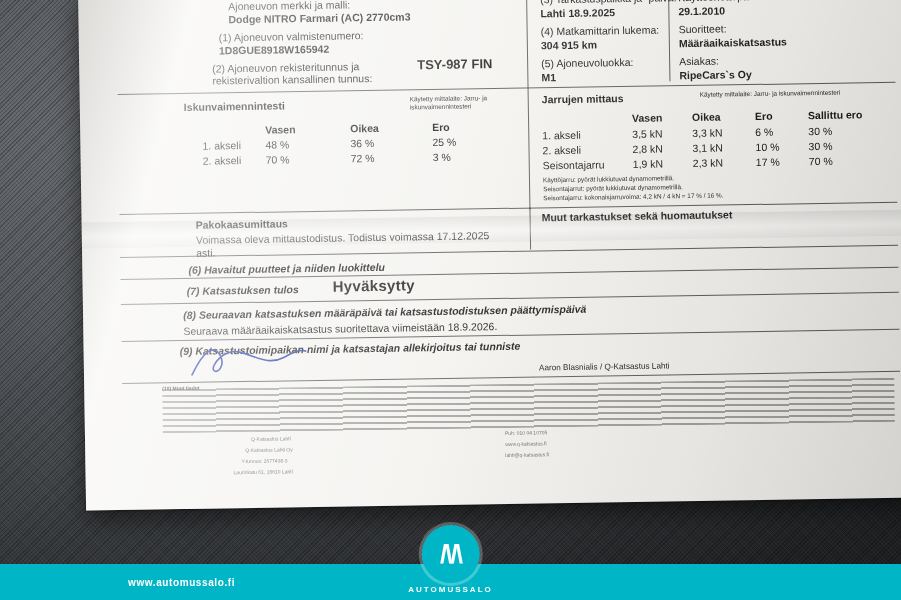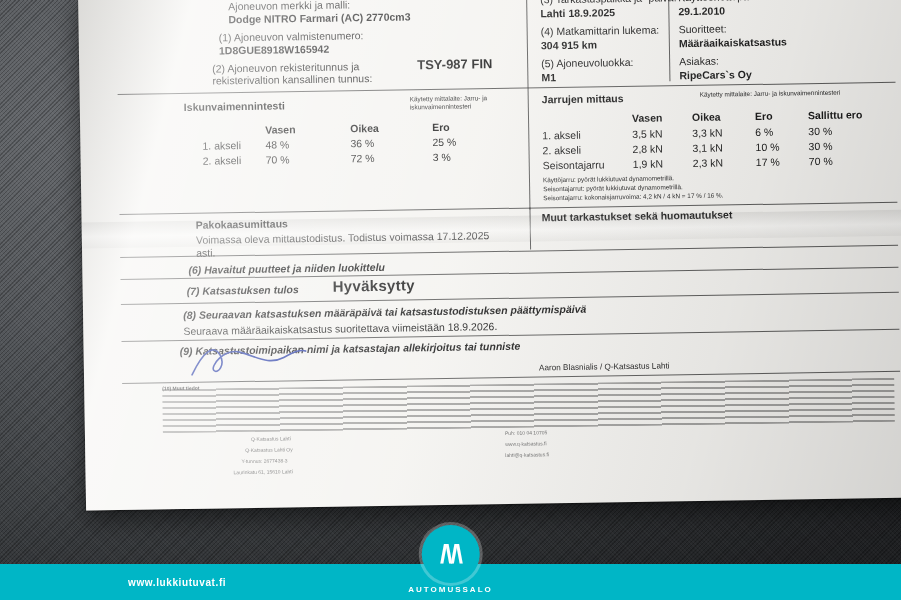--- a/index.html
+++ b/index.html
@@ -230,21 +230,21 @@
     <div class="lbl tiny faint" style="left:420px;top:446px;">Puh: 010 04 10705</div>
     <div class="lbl tiny faint" style="left:420px;top:457px;">www.q-katsastus.fi</div>
     <div class="lbl tiny faint" style="left:420px;top:468px;">lahti@q-katsastus.fi</div>
 
   </div>
   <div class="paper-fold"></div>
   <div class="paper-glow"></div>
 </div>
 
 <div class="banner">
-  <span class="banner-url">www.lukkiutuvat.fi</span>
+  <span class="banner-url">www.automussalo.fi</span>
 </div>
 
 <div class="logo-wrap">
   <div class="logo-circle">
     <span class="logo-mark">/\/\</span>
   </div>
   <div class="logo-text">AUTOMUSSALO</div>
 </div>
 
 </body></html>

